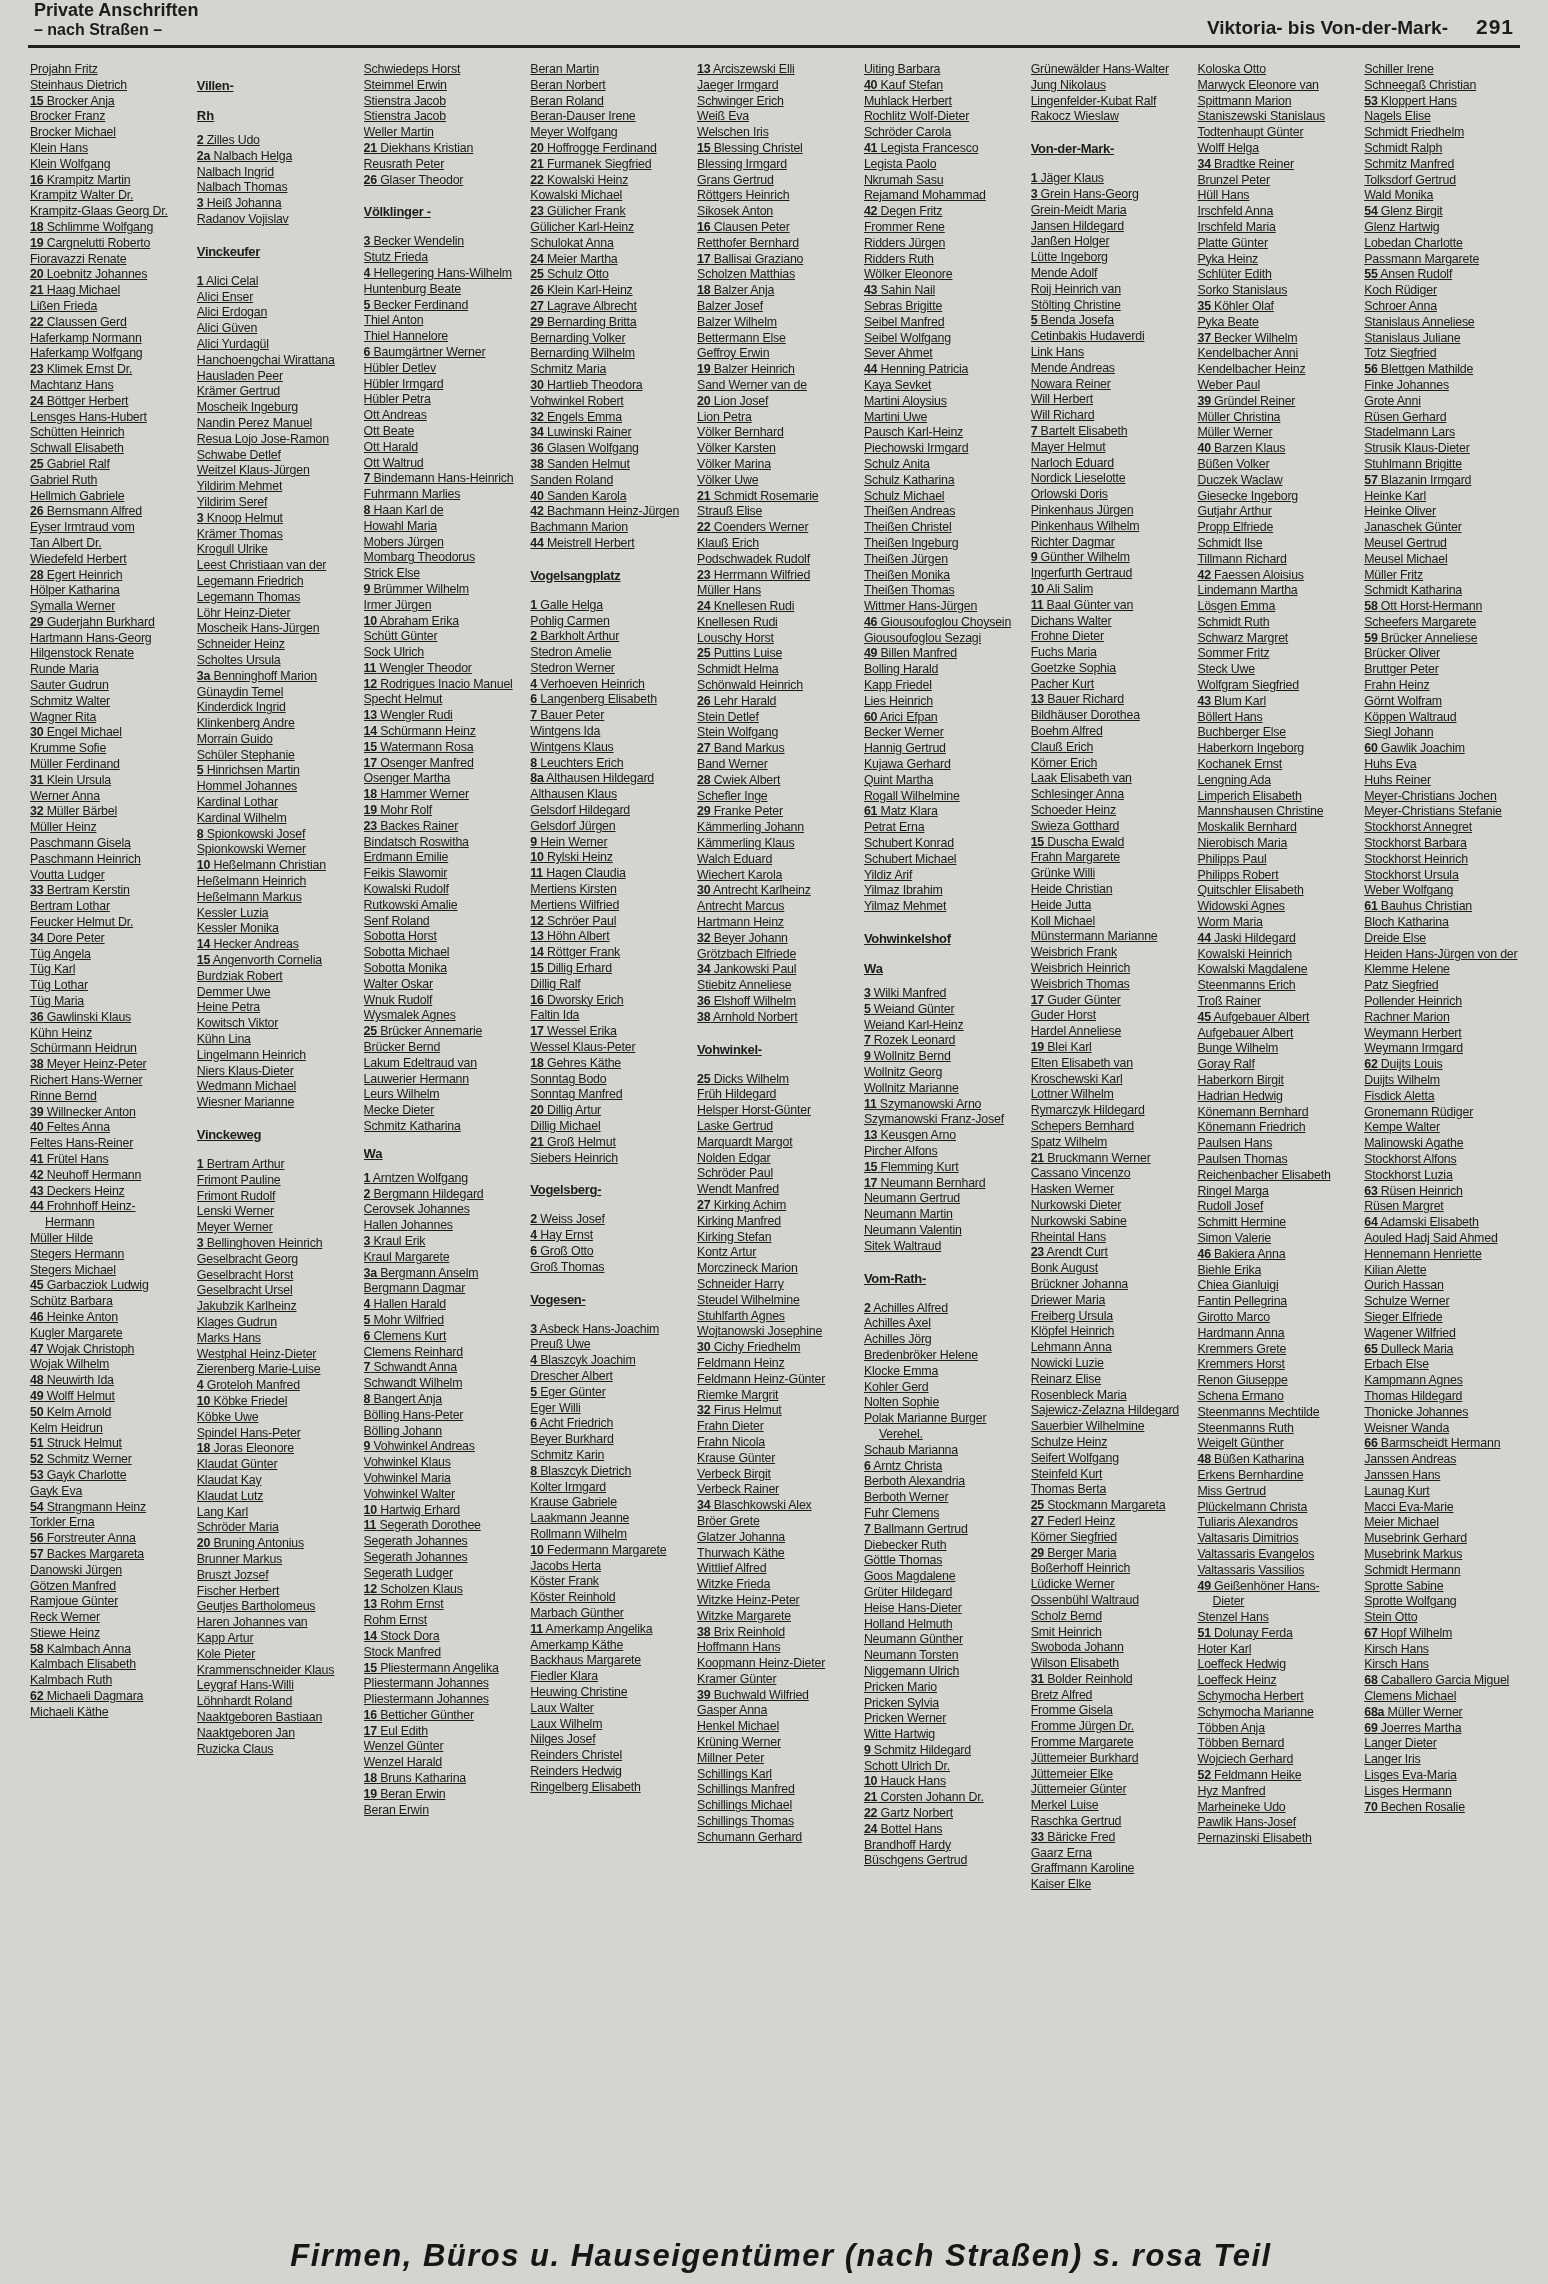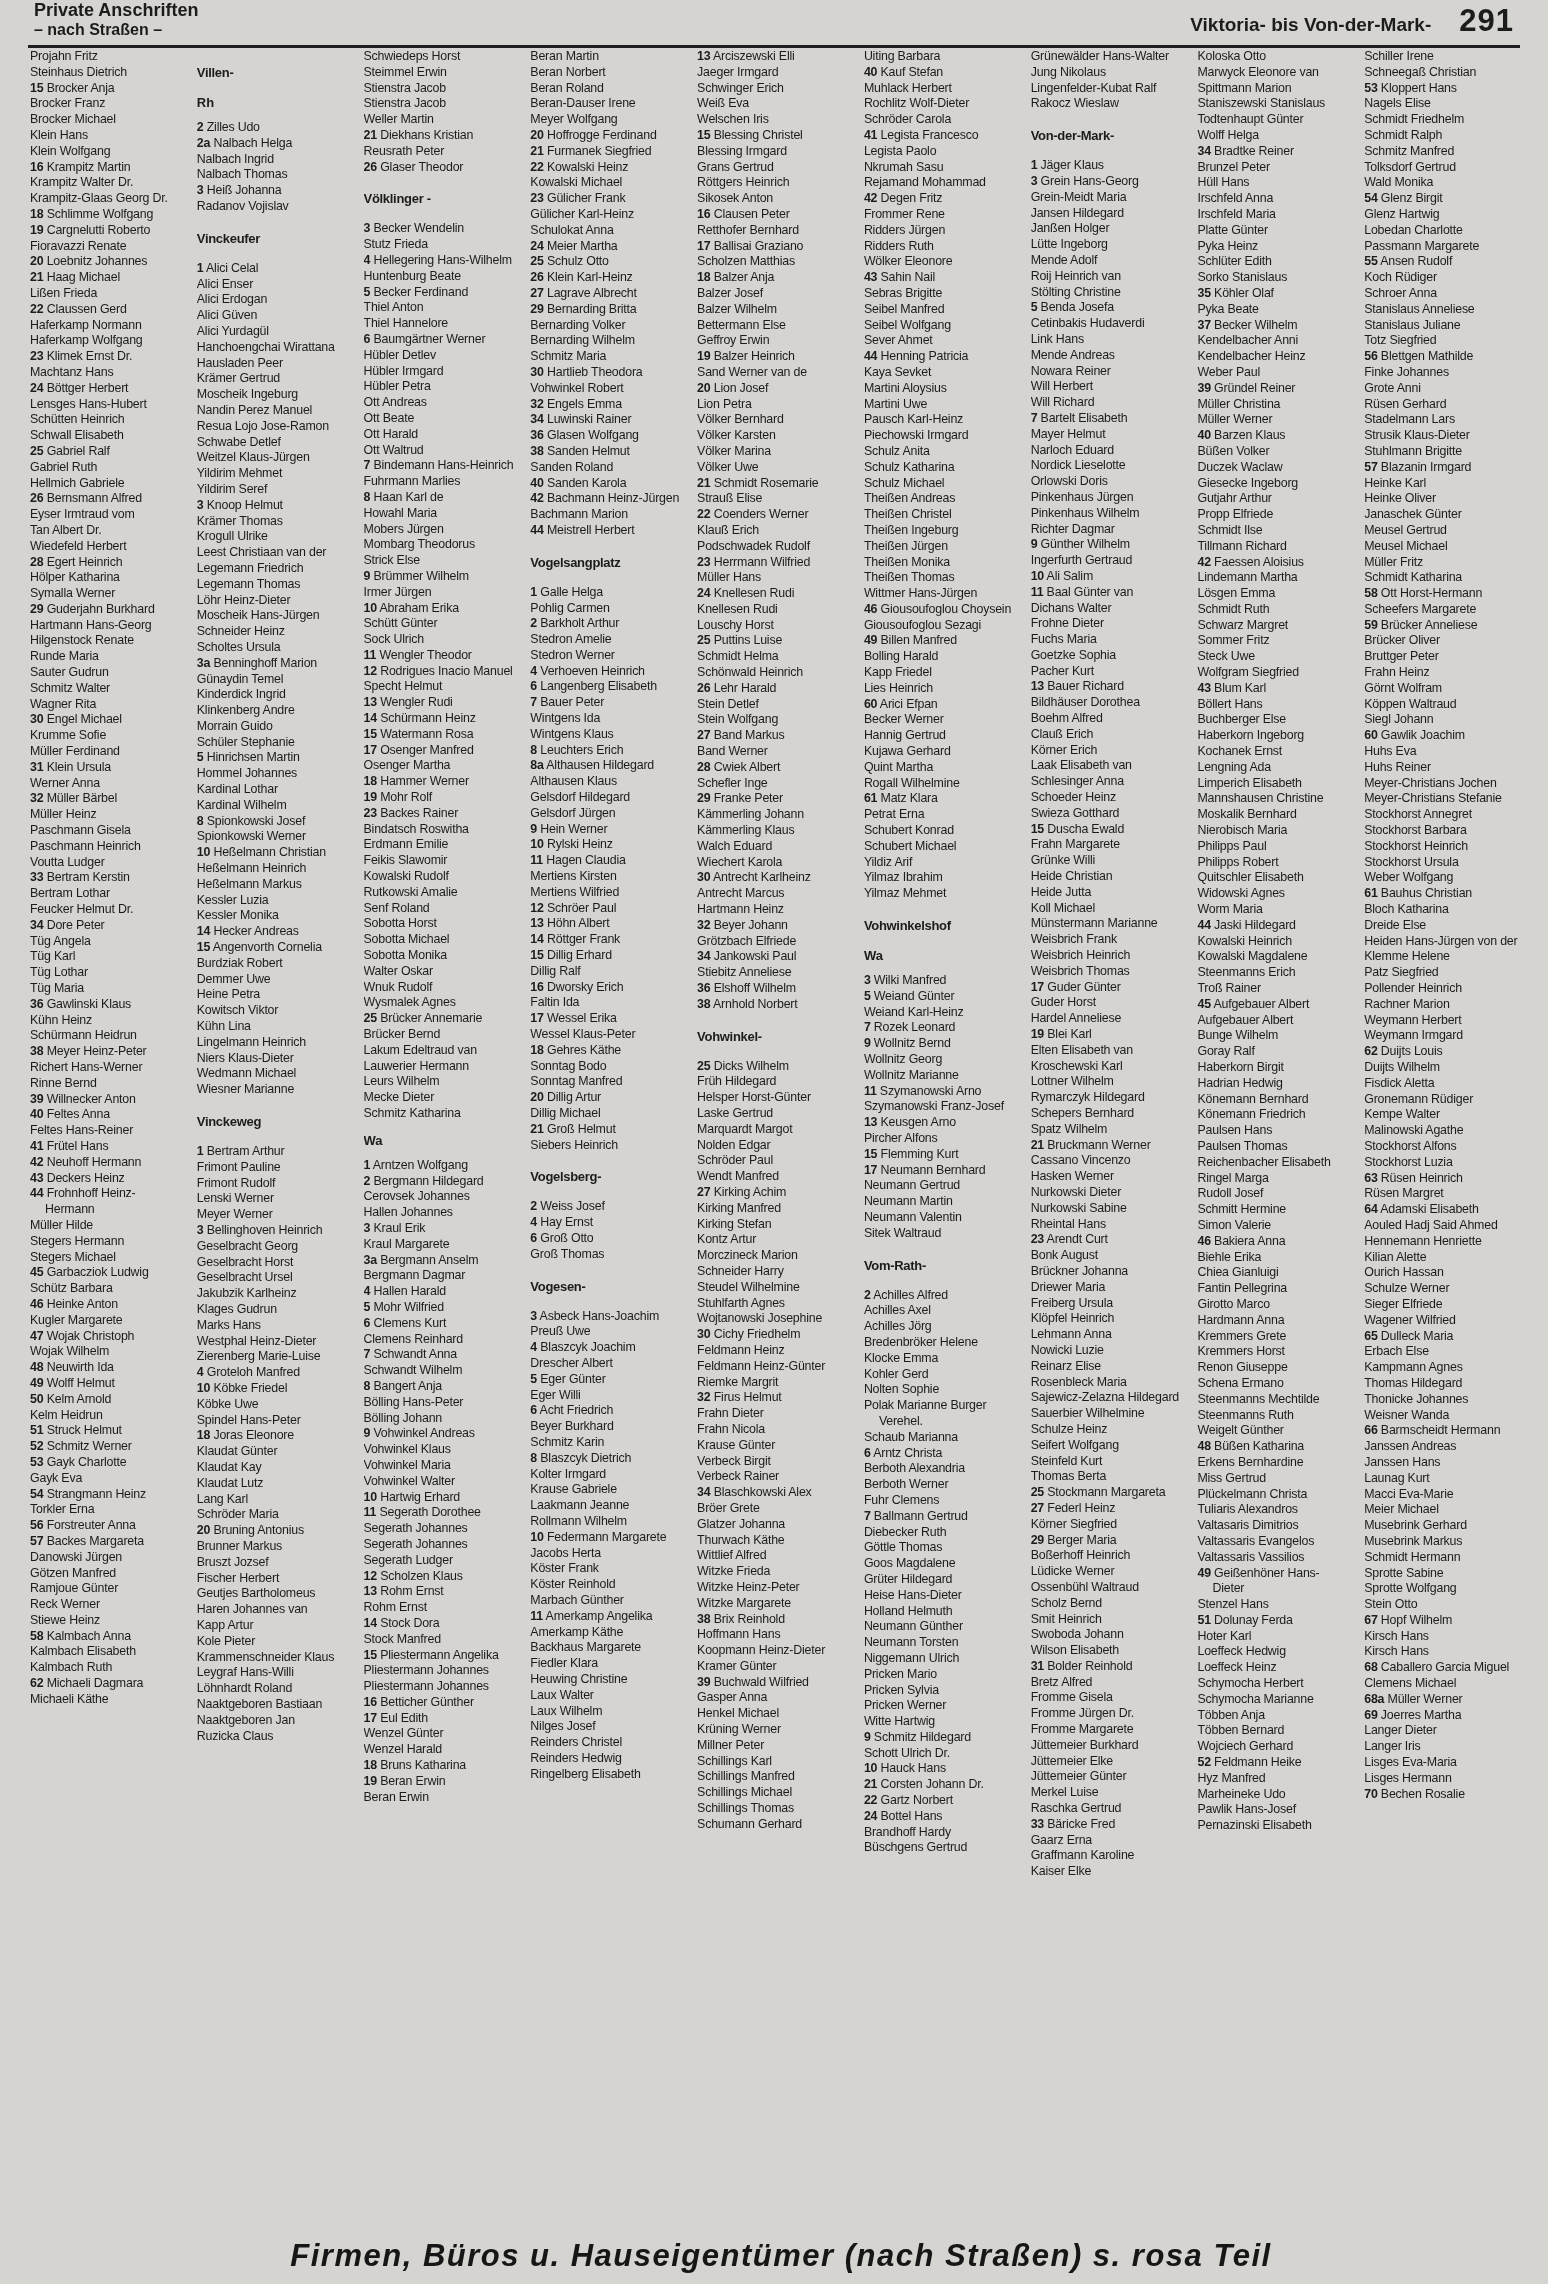--- a/index.html
+++ b/index.html
@@ -7,25 +7,25 @@
   body{
     width:1548px;height:2284px;overflow:hidden;
     background:var(--bg);color:var(--ink);
     font-family:"Liberation Sans", sans-serif;
   }
   .page{position:relative;width:1548px;height:2284px;}
   .hdr{display:flex;justify-content:space-between;align-items:flex-end;padding:0 34px 4px 34px;}
   .hdr-left .l1{font-weight:bold;font-size:18px;line-height:20px;}
   .hdr-left .l2{font-weight:bold;font-size:16px;line-height:19px;}
   .hdr-right{display:flex;align-items:baseline;gap:28px;font-weight:bold;font-size:19px;}
-  .hdr-right .pagenum{font-size:31px;letter-spacing:1px;}
+  .hdr-right .pagenum{font-size:21px;letter-spacing:1px;}
   .rule{border-top:3px solid #1f1f1f;margin:2px 28px 0 28px;}
   .cols{
     display:grid;grid-template-columns:repeat(9,1fr);column-gap:13px;
-    padding:1px 30px 0 30px;height:2140px;overflow:hidden;
+    padding:14px 30px 0 30px;height:2140px;overflow:hidden;text-decoration:underline;
   }
   .col{overflow:hidden;}
   .entry{
     font-size:12.4px;line-height:15.8px;letter-spacing:-0.2px;
     padding-left:15px;text-indent:-15px;white-space:normal;
   }
   .entry b{font-weight:bold;}
   .street{font-weight:bold;font-size:13px;line-height:22px;margin:13px 0 11px 0;letter-spacing:-0.3px;}
   .sub{font-weight:bold;font-size:13px;margin:11px 0 10px 0;}
   .ftr{

